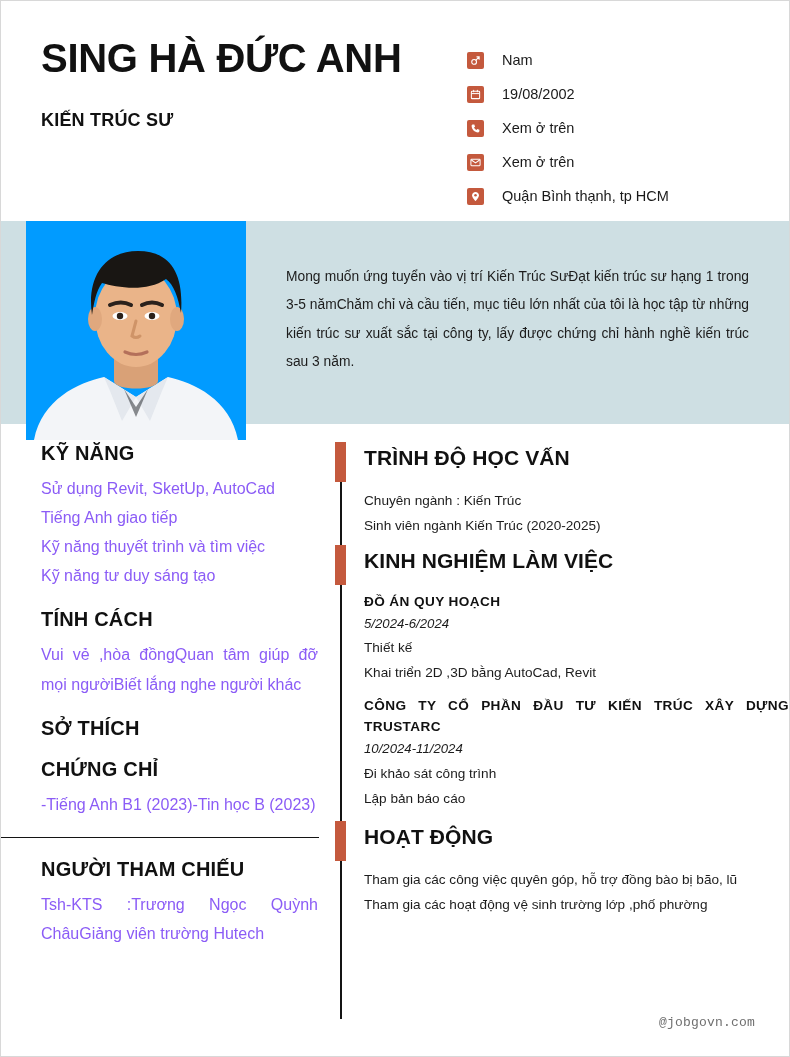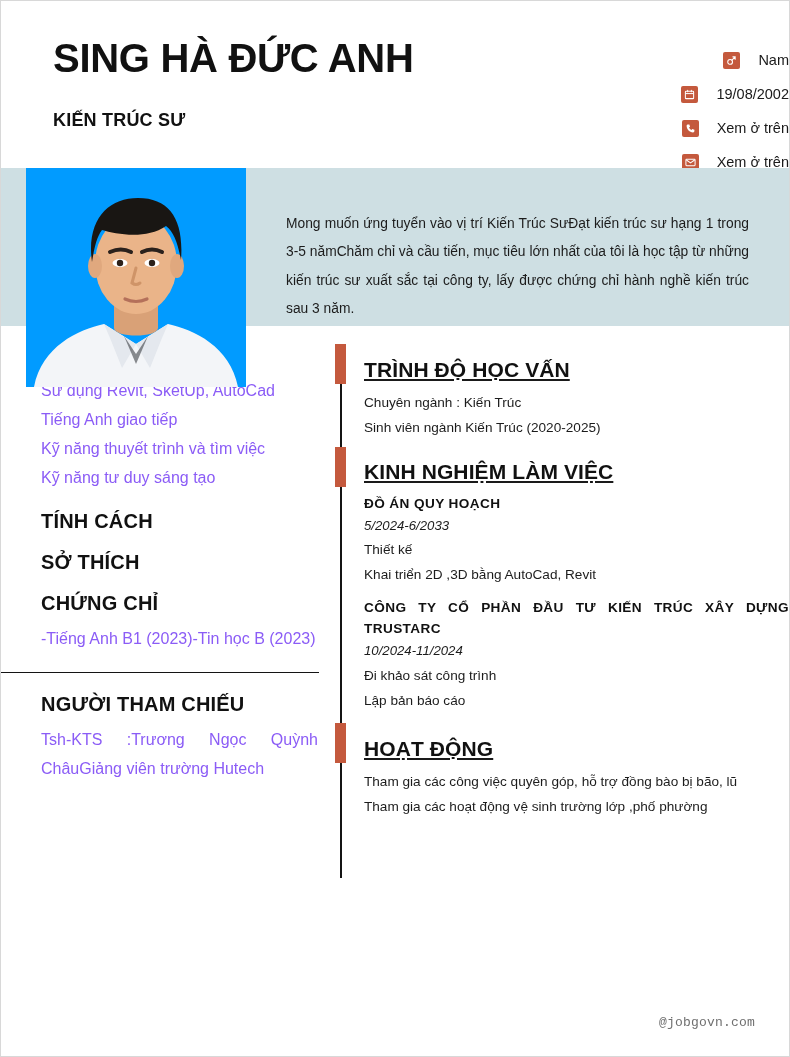--- a/index.html
+++ b/index.html
@@ -14,22 +14,22 @@
     font-family: "Liberation Sans", sans-serif;
     color: #1a1a1a;
     position: relative;
     overflow: hidden;
     border: 1px solid #d8d8d8;
   }
 
   
   .header {
     display: flex;
-    padding: 34px 0 0 12px;
-    height: 167px;
+    padding: 34px 0 0 0;
+    height: 220px;
   }
 
   .header-left {
     width: 430px;
     padding-left: 40px;
   }
 
   .name {
     font-size: 40px;
     font-weight: bold;
@@ -51,21 +51,20 @@
   .header-right {
     flex: 1;
     padding-top: 8px;
     padding-left: 36px;
   }
 
   .contact-row {
     display: flex;
     align-items: center;
     height: 34px;
-    justify-content: flex-end;
   }
 
   .contact-icon {
     width: 17px;
     height: 17px;
     background: #c4593d;
     border-radius: 2px;
     flex: 0 0 auto;
     display: flex;
     align-items: center;
@@ -77,21 +76,21 @@
 
   .contact-text {
     font-size: 14.5px;
     color: #1a1a1a;
     line-height: 1;
   }
 
   
   .banner {
     position: relative;
-    height: 158px;
+    height: 203px;
     background: #cedfe3;
     display: flex;
   }
 
   .photo-wrap {
     width: 245px;
     height: 219px;
     padding-left: 25px;
     flex: 0 0 auto;
   }
@@ -178,24 +177,23 @@
     width: 318px;
   }
 
   .ref-block { padding-top: 20px; }
 
   
   .r-section { position: relative; margin-bottom: 6px; }
 
   .r-head-row {
     display: flex;
-    align-items: flex-end;
+    align-items: flex-start;
     margin-left: -18px;
     margin-bottom: 6px;
-    text-decoration: underline;
   }
 
   .accent-bar {
     width: 11px;
     height: 40px;
     background: #c4593d;
     flex: 0 0 auto;
     margin-right: 18px;
     margin-left: 9px;
   }
@@ -362,20 +360,21 @@
     <div class="l-block">
       <div class="l-heading">KỸ NĂNG</div>
       <div class="l-item">Sử dụng Revit, SketUp, AutoCad</div>
       <div class="l-item">Tiếng Anh giao tiếp</div>
       <div class="l-item">Kỹ năng thuyết trình và tìm việc</div>
       <div class="l-item">Kỹ năng tư duy sáng tạo</div>
     </div>
 
     <div class="l-block">
       <div class="l-heading">TÍNH CÁCH</div>
+      <div class="l-item justify">Vui vẻ ,hòa đồngQuan tâm giúp đỡ mọi ngườiBiết lắng nghe người khác</div>
     </div>
 
     <div class="l-block">
       <div class="l-heading">SỞ THÍCH</div>
     </div>
 
     <div class="l-block">
       <div class="l-heading">CHỨNG CHỈ</div>
       <div class="l-item justify">-Tiếng Anh B1 (2023)-Tin học B (2023)</div>
     </div>
@@ -405,21 +404,21 @@
     <div class="r-section">
       <div class="r-head-row">
         <span class="accent-bar"></span>
         <span class="r-heading">KINH NGHIỆM LÀM VIỆC</span>
       </div>
 
       <div class="r-body">
 
         <div class="r-exp">
           <div class="r-job-title">ĐỒ ÁN QUY HOẠCH</div>
-          <div class="r-date">5/2024-6/2033</div>
+          <div class="r-date">5/2024-6/2024</div>
           <div class="r-item">Thiết kế</div>
           <div class="r-item">Khai triển 2D ,3D bằng AutoCad, Revit</div>
         </div>
 
         <div class="r-exp">
           <div class="r-job-title">CÔNG TY CỔ PHẦN ĐẦU TƯ KIẾN TRÚC XÂY DỰNG TRUSTARC</div>
           <div class="r-date">10/2024-11/2024</div>
           <div class="r-item">Đi khảo sát công trình</div>
           <div class="r-item">Lập bản báo cáo</div>
         </div>

